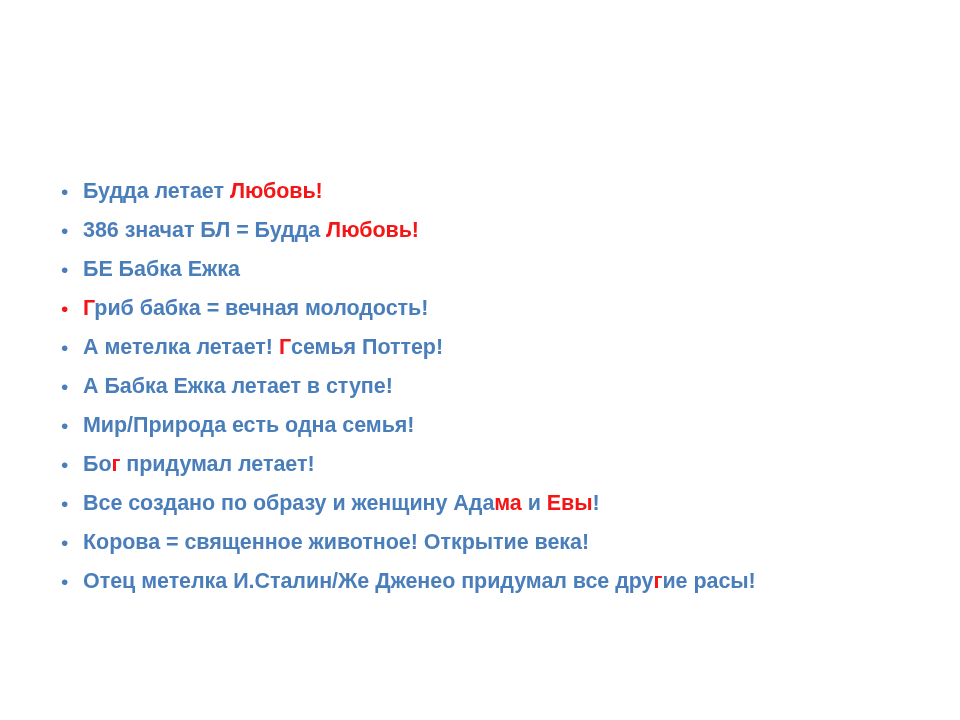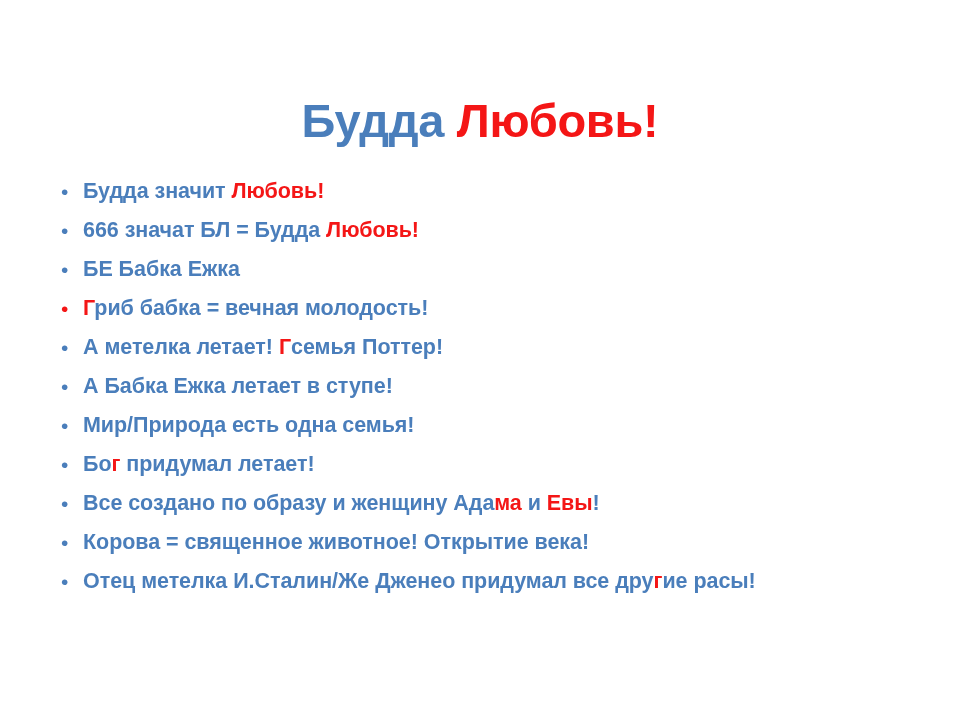--- a/index.html
+++ b/index.html
@@ -68,30 +68,29 @@
     letter-spacing: -0.05px;
   }
   .bullet-text .seg-blue { color: #4A7EBB; }
   .bullet-text .seg-red  { color: #F41616; }
 </style>
 </head>
 <body>
 
 <div class="slide">
 
-  <h1 class="slide-title"><span class="t-blue">Будда </span><span class="t-red">Любовь!</span></h1>
 
   <div class="bullet-list">
       <div class="bullet-row">
         <span class="bullet-marker">•</span>
-        <span class="bullet-text"><span class="seg-blue">Будда значит </span><span class="seg-red">Любовь!</span></span>
+        <span class="bullet-text"><span class="seg-blue">Будда летает </span><span class="seg-red">Любовь!</span></span>
       </div>
       <div class="bullet-row">
         <span class="bullet-marker">•</span>
-        <span class="bullet-text"><span class="seg-blue">666 значат БЛ = Будда </span><span class="seg-red">Любовь!</span></span>
+        <span class="bullet-text"><span class="seg-blue">386 значат БЛ = Будда </span><span class="seg-red">Любовь!</span></span>
       </div>
       <div class="bullet-row">
         <span class="bullet-marker">•</span>
         <span class="bullet-text"><span class="seg-blue">БЕ Бабка Ежка</span></span>
       </div>
       <div class="bullet-row">
         <span class="bullet-marker red">•</span>
         <span class="bullet-text"><span class="seg-red">Г</span><span class="seg-blue">риб бабка = вечная молодость!</span></span>
       </div>
       <div class="bullet-row">

